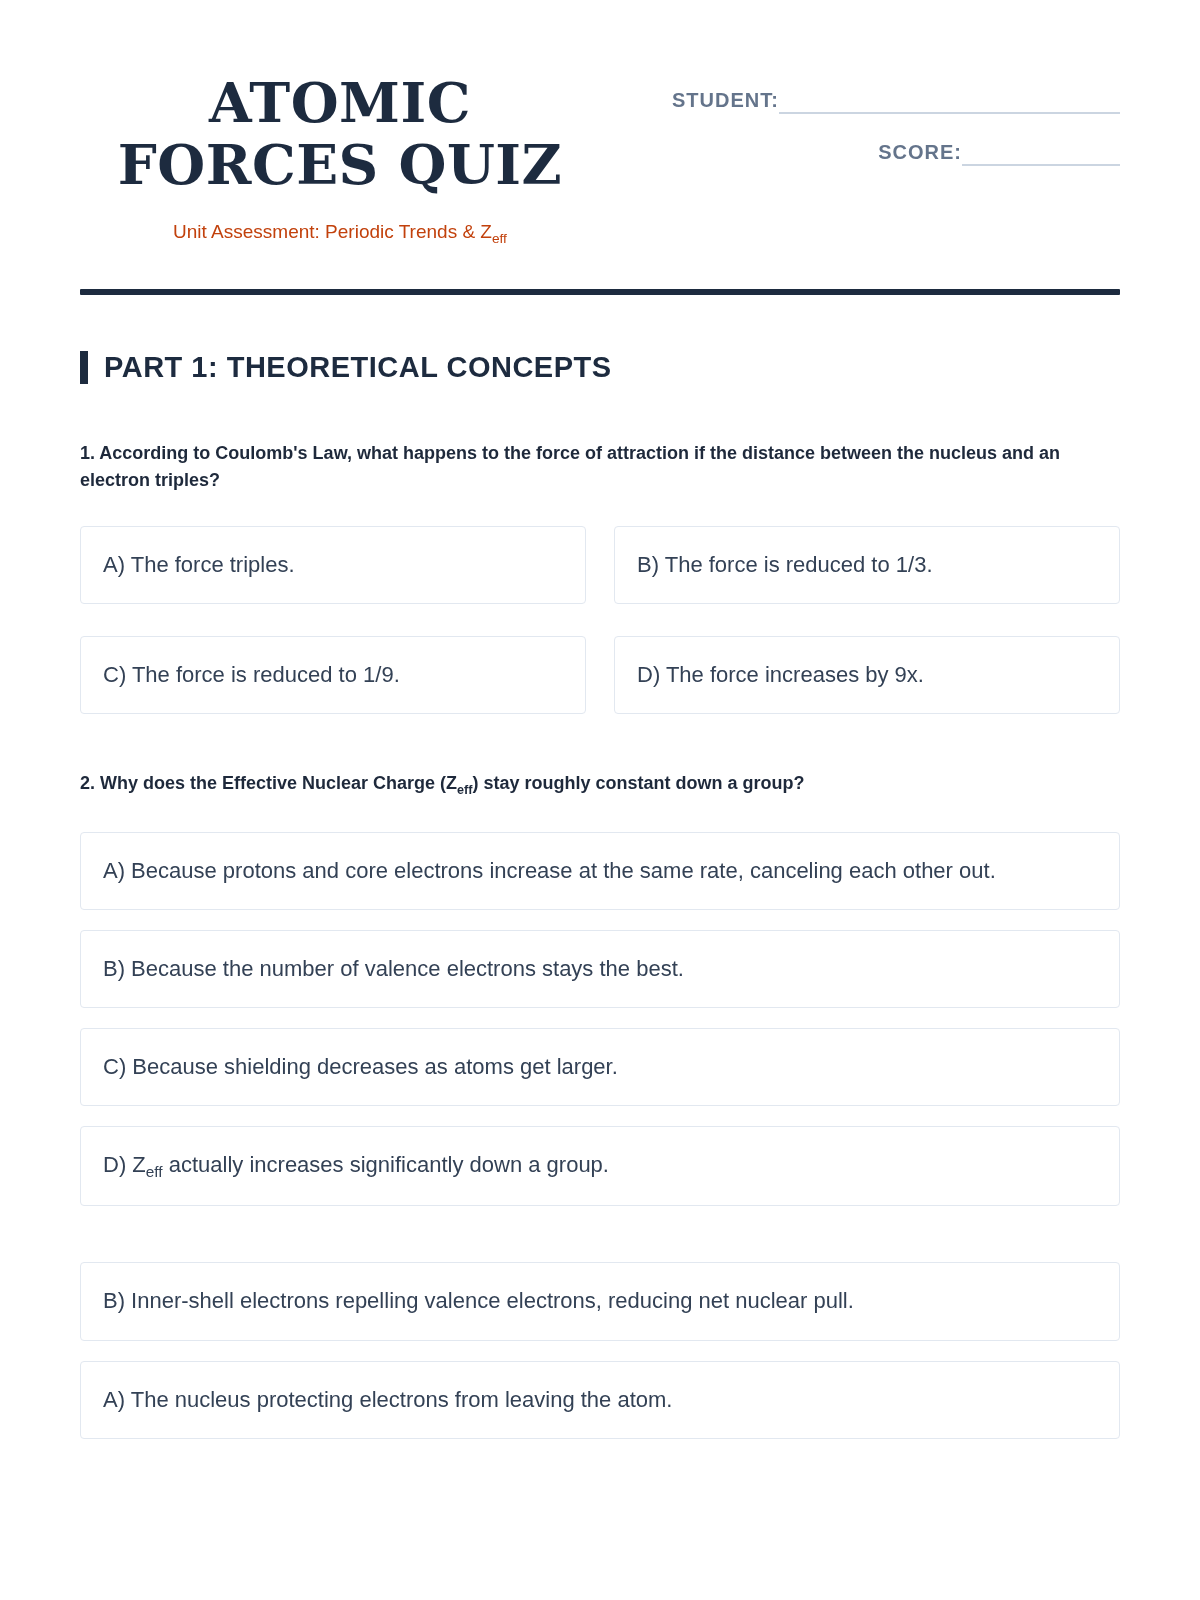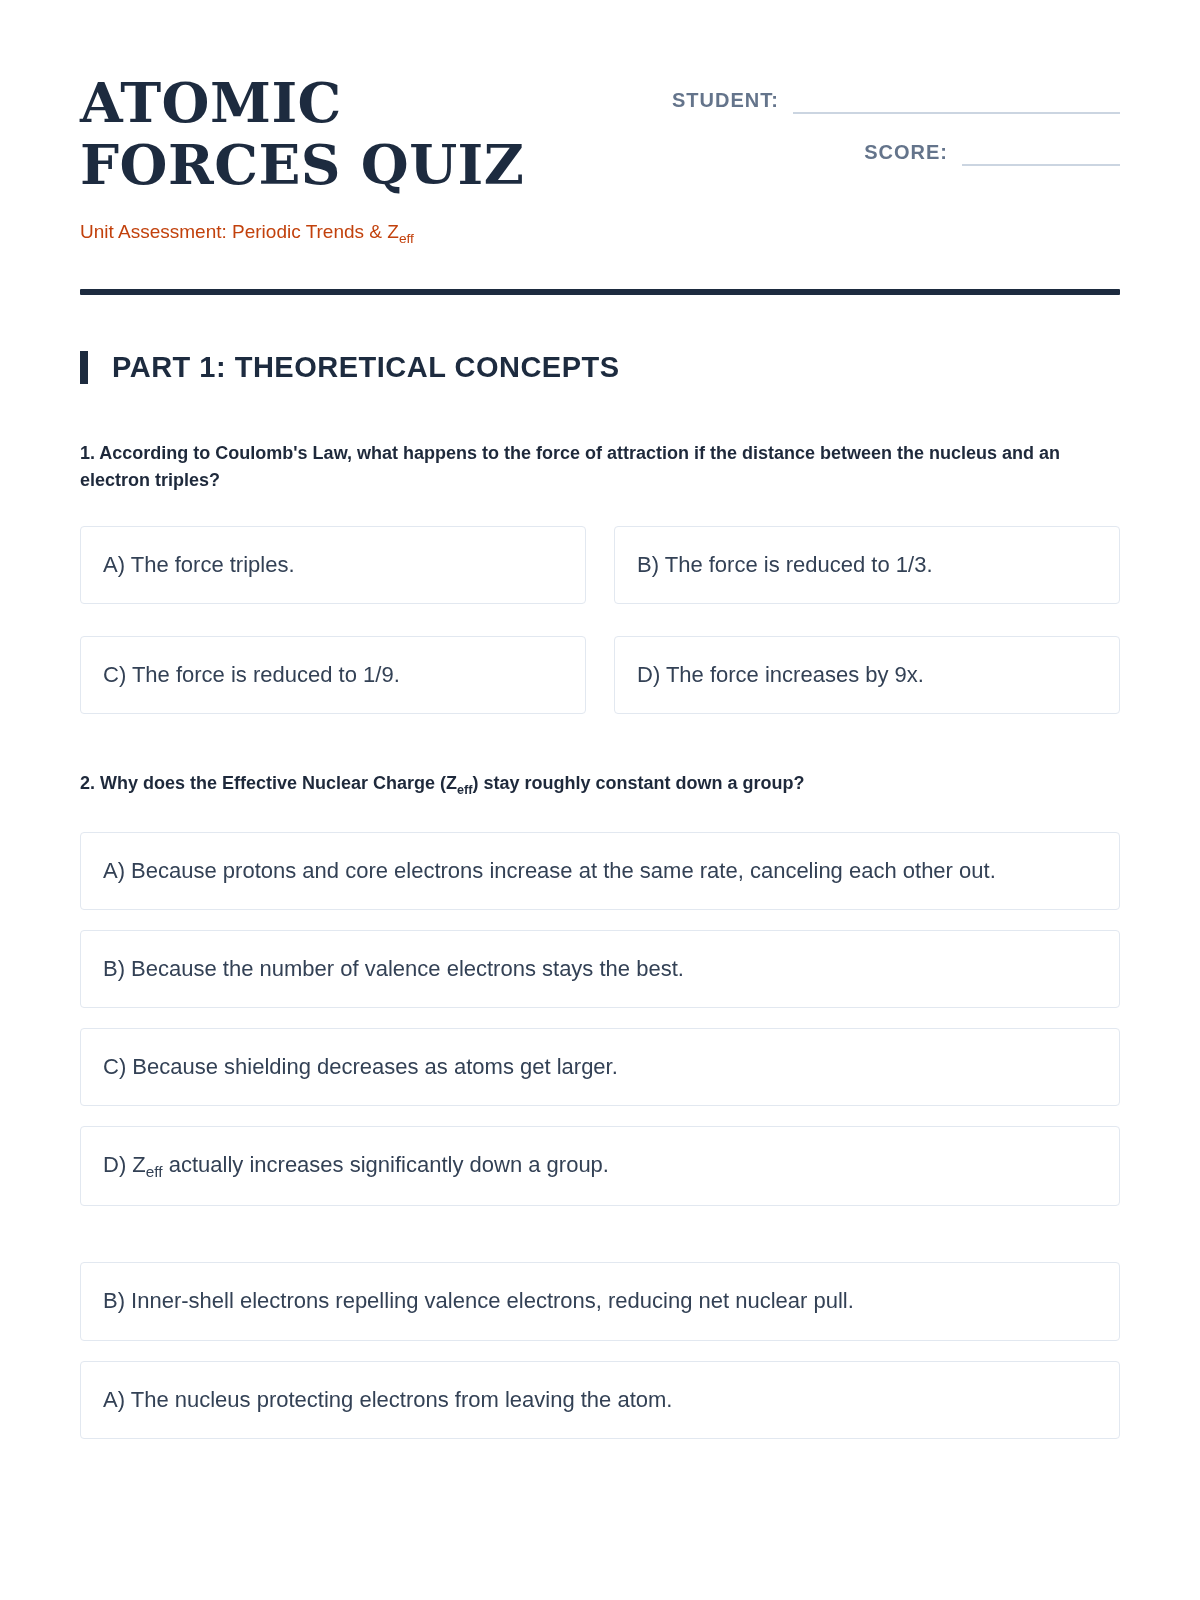--- a/index.html
+++ b/index.html
@@ -13,41 +13,41 @@
   }
   .page {
     width: 1200px;
     height: 1600px;
     padding: 72px 80px 0 80px;
     overflow: hidden;
   }
 
   
   .header { display: flex; justify-content: space-between; align-items: flex-start; }
-  .header-left { max-width: 580px; }
+  .header-left { max-width: 580px; text-align: center; }
   .doc-title {
     font-family: "DejaVu Serif", "Liberation Serif", serif;
     font-weight: 700;
     font-size: 55px;
     line-height: 1.12;
     color: #1d2b3f;
     letter-spacing: 0.5px;
     max-width: 520px;
   }
   .doc-subtitle {
     margin-top: 22px;
     font-size: 19px;
     line-height: 1.55;
     color: #c2410c;
     max-width: 540px;
   }
   .doc-subtitle sub { font-size: 0.72em; }
 
   .header-fields { width: 448px; margin-top: 16px; }
-  .field-row { display: flex; align-items: flex-end; gap: 14px; }
+  .field-row { display: flex; align-items: flex-end; }
   .field-row + .field-row { margin-top: 26px; }
   .field-row.score { justify-content: flex-end; }
   .field-label {
     font-size: 20px;
     font-weight: 700;
     letter-spacing: 1px;
     color: #64748b;
     padding-bottom: 2px;
   }
   .field-line {
@@ -61,21 +61,21 @@
     margin-top: 40px;
     height: 6px;
     background: #1d2b3f;
     border-radius: 1px;
   }
 
   
   .part-heading {
     margin-top: 56px;
     border-left: 8px solid #1d2b3f;
-    padding-left: 24px;
+    padding-left: 16px;
     font-size: 29px;
     font-weight: 700;
     letter-spacing: 0.5px;
     color: #1d2b3f;
   }
 
   
   .question { margin-top: 56px; }
   .q-text {
     font-size: 18px;

